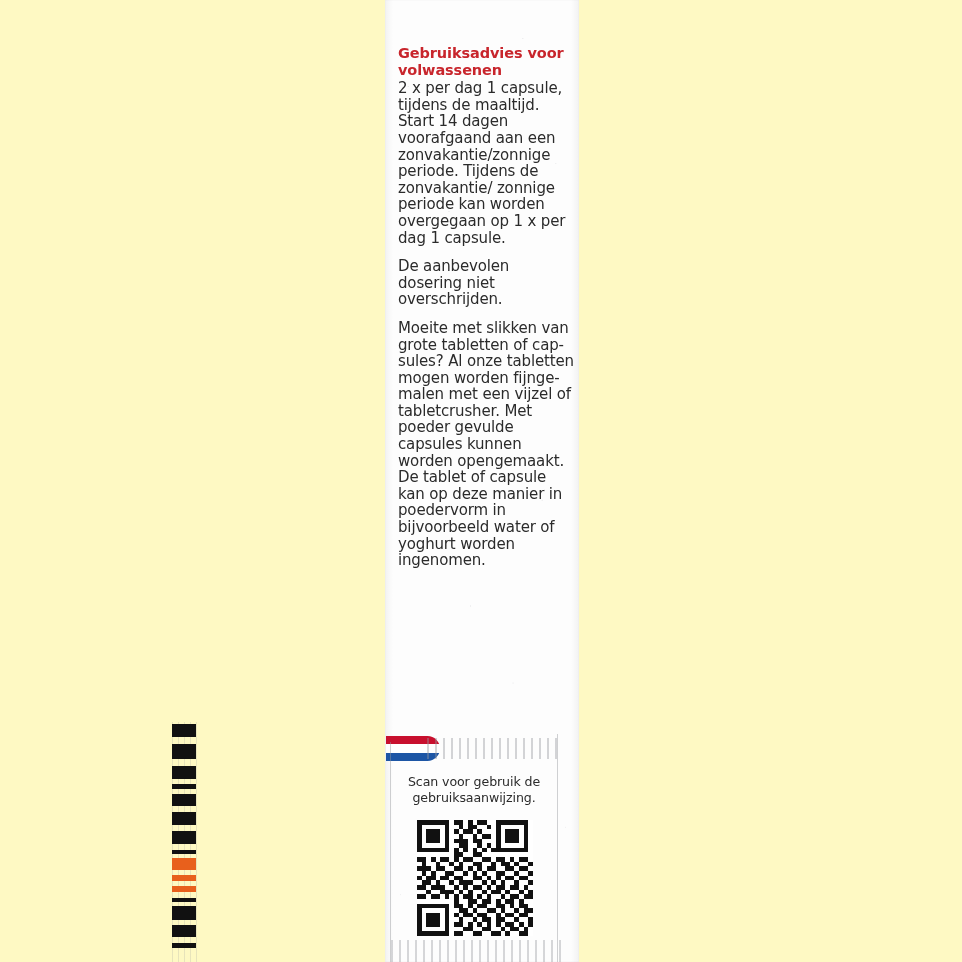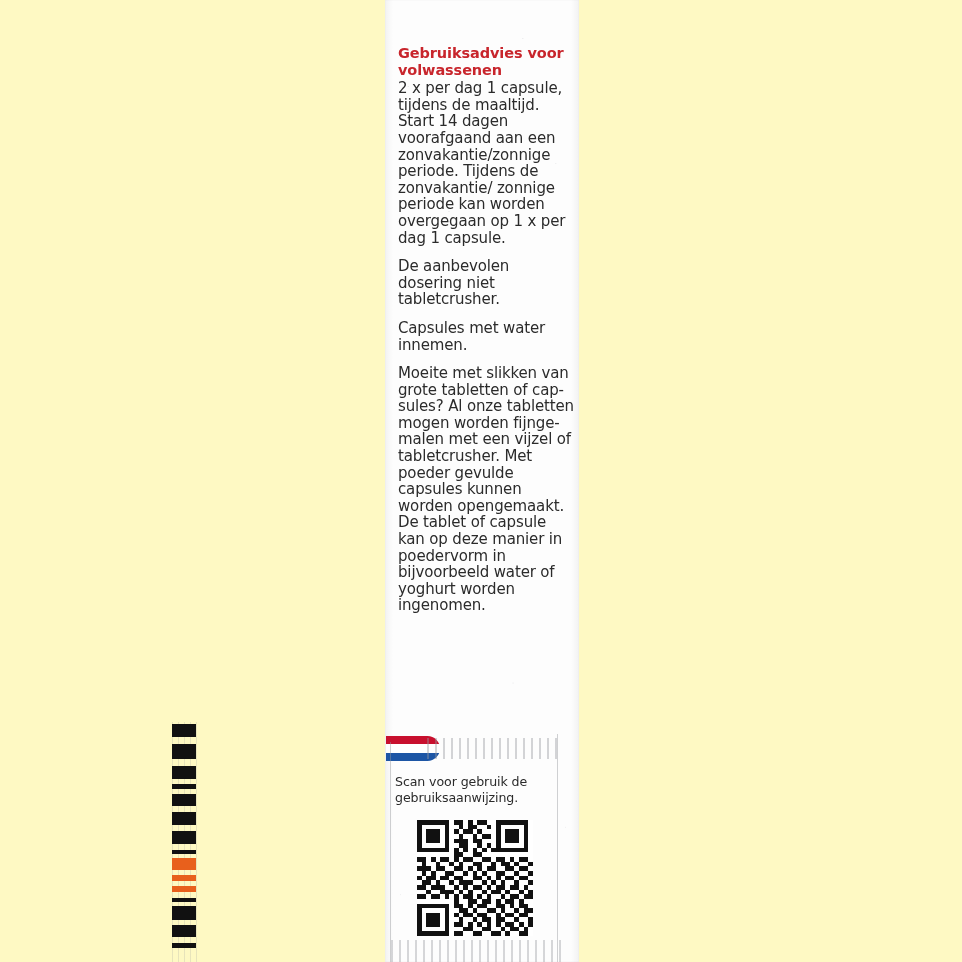--- a/index.html
+++ b/index.html
@@ -159,21 +159,21 @@
     background: rgba(150,152,158,.45);
   }
   #vrule-left  { left: 5px; }
   #vrule-right { left: 172px; top: 12px; height: 228px; }
 
   #scan-caption {
     position: absolute;
     left: 10px;
     top: 52px;
     width: 158px;
-    text-align: left;
+    text-align: center;
     color: #2b2b2b;
     font-size: 12.6px;
     line-height: 15.6px;
     letter-spacing: -0.1px;
   }
 
   
   #qr-code {
     position: absolute;
     left: 32px;
@@ -223,23 +223,22 @@
   <div id="label-panel">
     <div id="paper-grain"></div>
     <div id="edge-left"></div>
     <div id="edge-right"></div>
 
     <div id="copy-block">
       <p class="heading">Gebruiksadvies voor volwassenen</p>
 
       <p class="para tight">2 x per dag 1 capsule, tijdens de maaltijd. Start 14 dagen voorafgaand aan een zon­vakantie/zonnige periode. Tijdens de zonvakantie/ zonnige periode kan worden overgegaan op 1 x per dag 1 capsule.</p>
 
-      <p class="para">De aanbevolen dosering niet tabletcrusher.</p>
-
-      <p class="para">Capsules met water innemen.</p>
+      <p class="para">De aanbevolen dosering niet overschrijden.</p>
+
 
       <p class="para">Moeite met slikken van grote tabletten of cap­sules? Al onze tabletten mogen worden fijnge­malen met een vijzel of tabletcrusher. Met poeder gevulde capsules kunnen worden opengemaakt. De tablet of capsule kan op deze manier in poe­dervorm in bijvoorbeeld water of yoghurt worden ingenomen.</p>
     </div>
 
     <div id="scan-block">
 
       <div id="flag-tab">
         <div class="stripe red"></div>
         <div class="stripe white"></div>
         <div class="stripe blue"></div>

